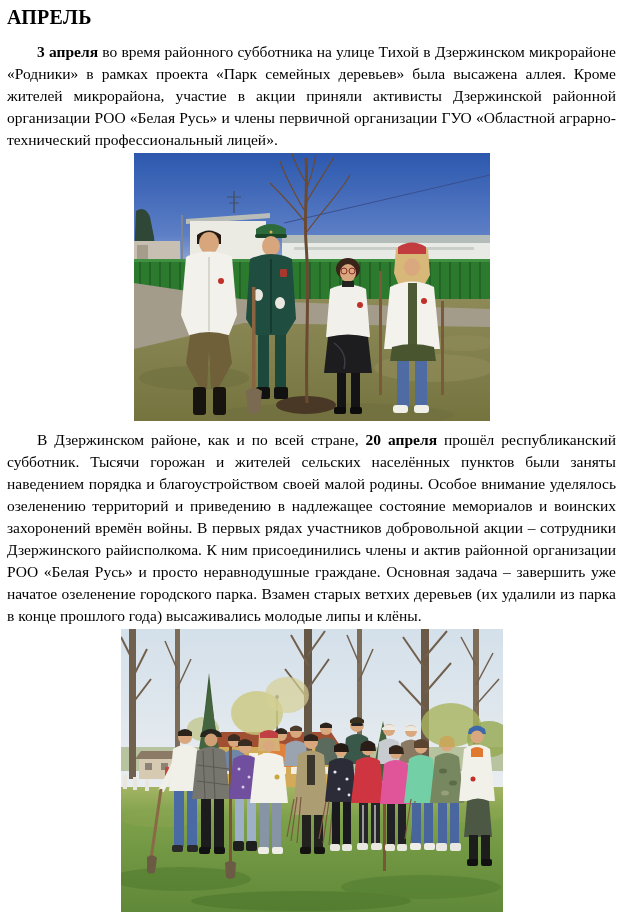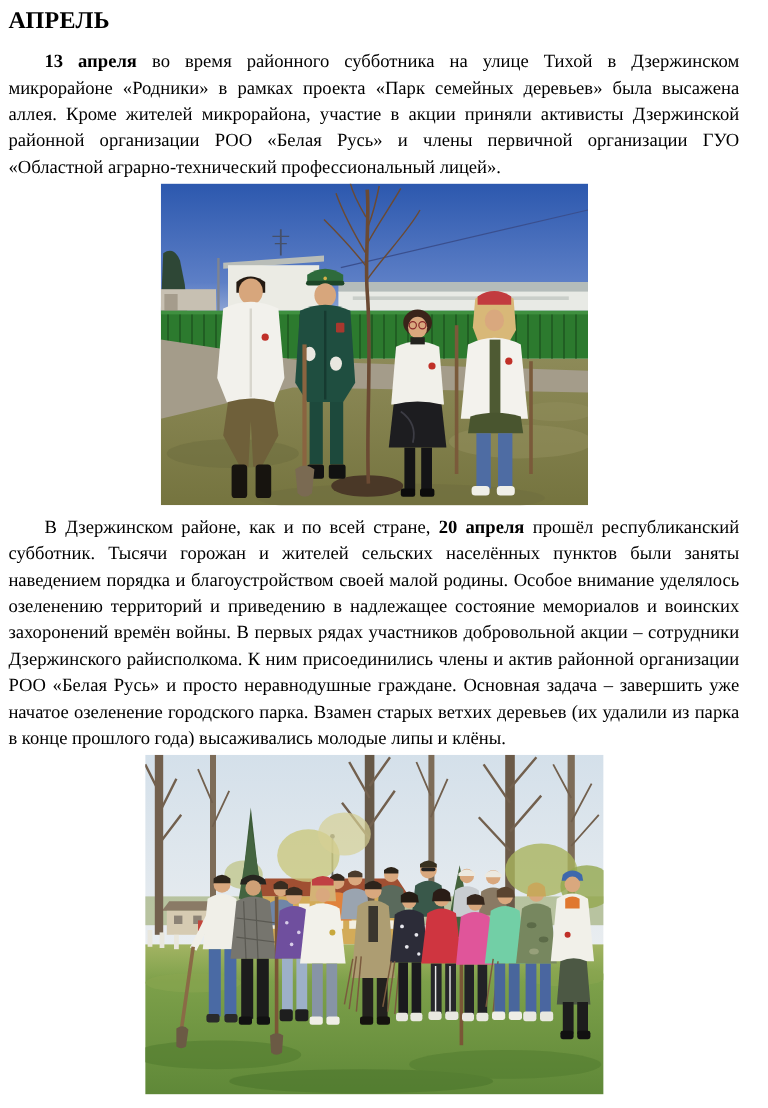--- a/index.html
+++ b/index.html
@@ -13,21 +13,21 @@
   figure.photo-2{width:382px;}
   svg{display:block;}
 </style>
 </head>
 <body>
 
 <div class="page">
 
   <h1 class="doc-title">АПРЕЛЬ</h1>
 
-  <p class="para"><b>13 апреля</b><span> во время районного субботника на улице Тихой в Дзержинском микрорайоне «Родники» в рамках проекта «Парк семейных деревьев»  была высажена аллея. Кроме жителей микрорайона, участие в акции приняли  активисты Дзержинской районной организации РОО «Белая Русь» и члены первичной организации ГУО «Областной аграрно-технический профессиональный лицей».</span></p>
+  <p class="para"><b>3 апреля</b><span> во время районного субботника на улице Тихой в Дзержинском микрорайоне «Родники» в рамках проекта «Парк семейных деревьев»  была высажена аллея. Кроме жителей микрорайона, участие в акции приняли  активисты Дзержинской районной организации РОО «Белая Русь» и члены первичной организации ГУО «Областной аграрно-технический профессиональный лицей».</span></p>
 
   <figure class="photo-1">
     <svg width="356" height="268" viewBox="0 0 356 268">
       <defs>
         <linearGradient id="sky1" x1="0" y1="0" x2="0" y2="1">
           <stop offset="0" stop-color="#2c58ae"></stop>
           <stop offset="0.75" stop-color="#5d7fc6"></stop>
           <stop offset="1" stop-color="#93a9d6"></stop>
         </linearGradient>
         <linearGradient id="grass1" x1="0" y1="0" x2="0" y2="1">

